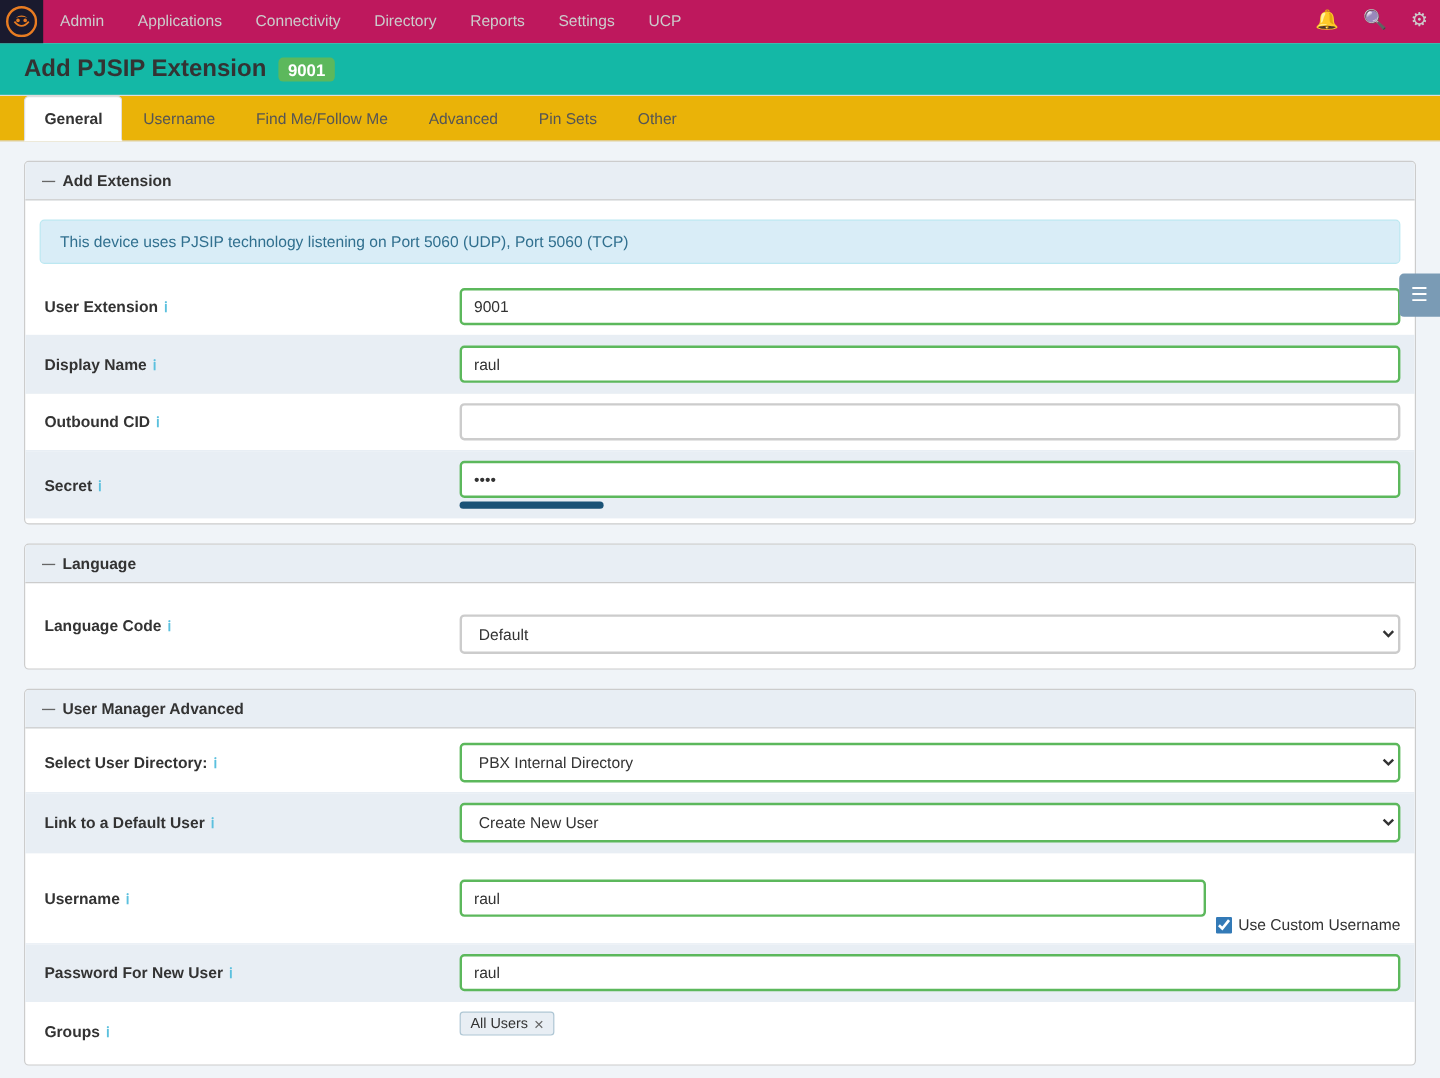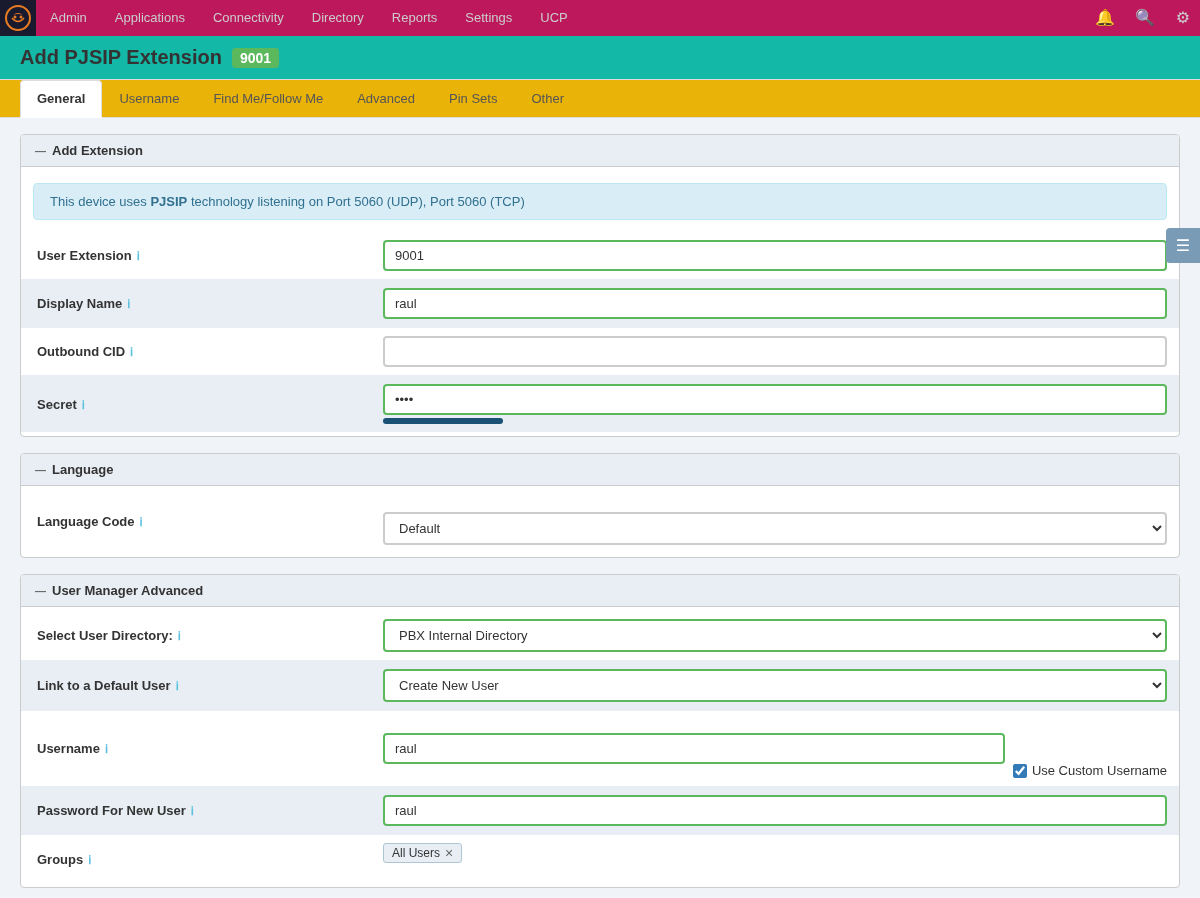--- a/index.html
+++ b/index.html
@@ -26,21 +26,21 @@
     
     .main-content { padding: 16px 20px; background: #f0f4f8; min-height: 600px; }
 
     
     .section { background: #fff; border: 1px solid #ccc; border-radius: 4px; margin-bottom: 16px; overflow: hidden; }
     .section-header { background: #e8eef4; padding: 8px 14px; font-weight: bold; font-size: 13px; color: #333; border-bottom: 1px solid #ccc; display: flex; align-items: center; gap: 6px; }
     .section-header .collapse-icon { color: #666; font-size: 11px; }
 
     
     .info-banner { background: #d9edf7; border: 1px solid #bce8f1; color: #31708f; padding: 10px 16px; margin: 12px; border-radius: 4px; font-size: 13px; }
-    .info-banner strong { font-weight: bold; }
+    .info-banner strong { font-weight: normal; }
 
     
     .form-body { padding: 4px 0; }
     .form-row { display: flex; min-height: 48px; border-bottom: 1px solid #e8eef4; }
     .form-row:last-child { border-bottom: none; }
     .form-row.shaded { background: #e8eef4; }
     .form-label { width: 350px; min-width: 350px; padding: 8px 16px; font-weight: bold; font-size: 13px; color: #333; display: flex; align-items: center; gap: 5px; }
     .form-label .help-icon { color: #5bc0de; font-size: 12px; cursor: pointer; }
     .form-field { flex: 1; padding: 8px 12px; }
 

